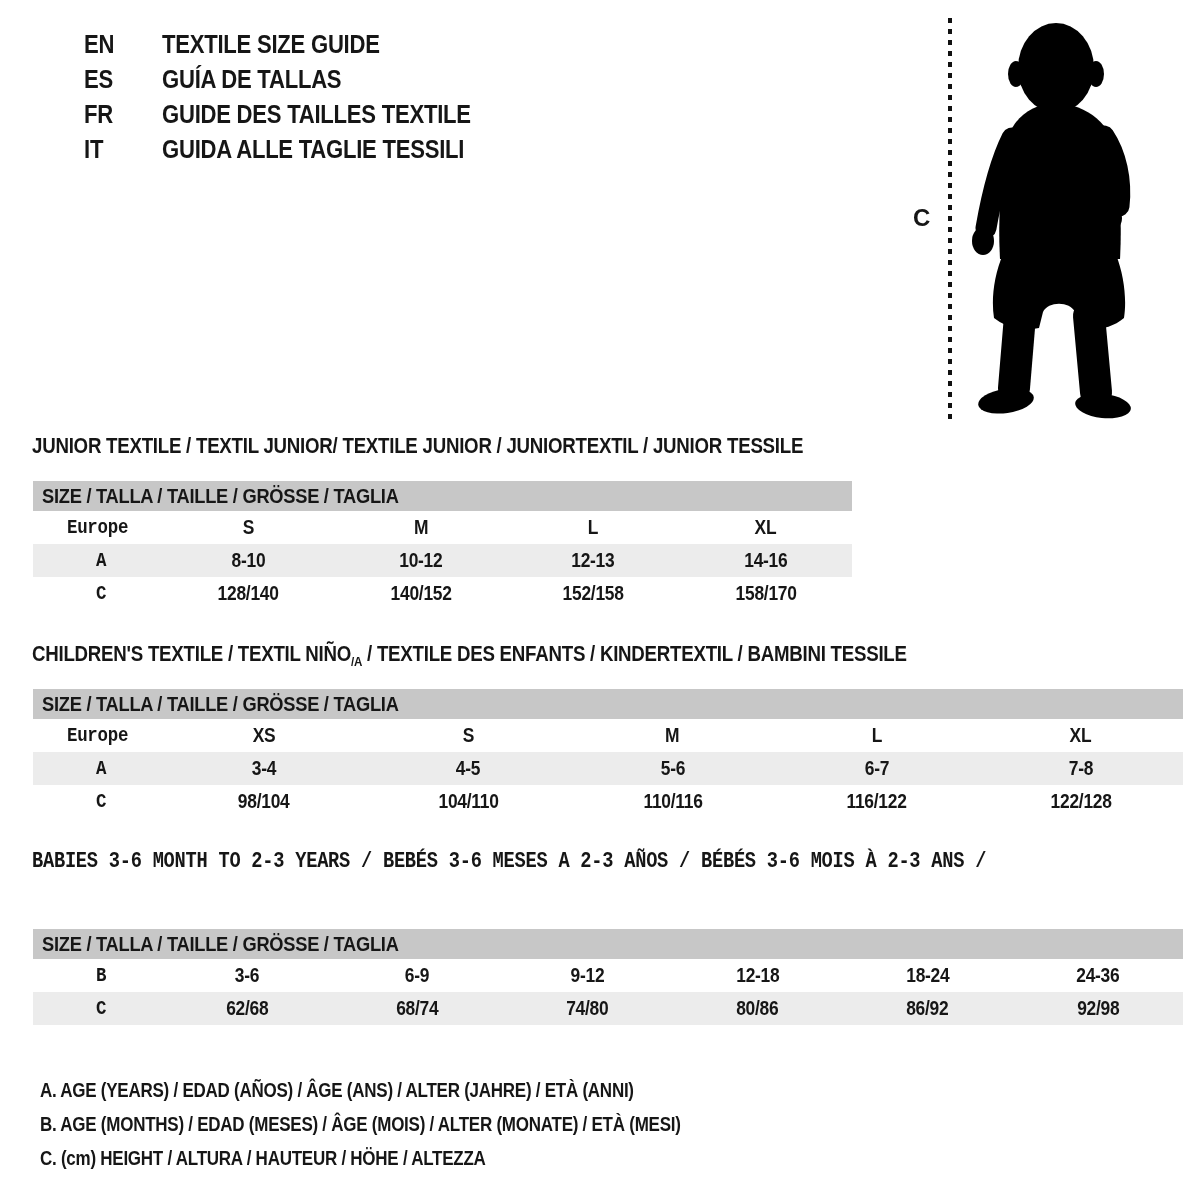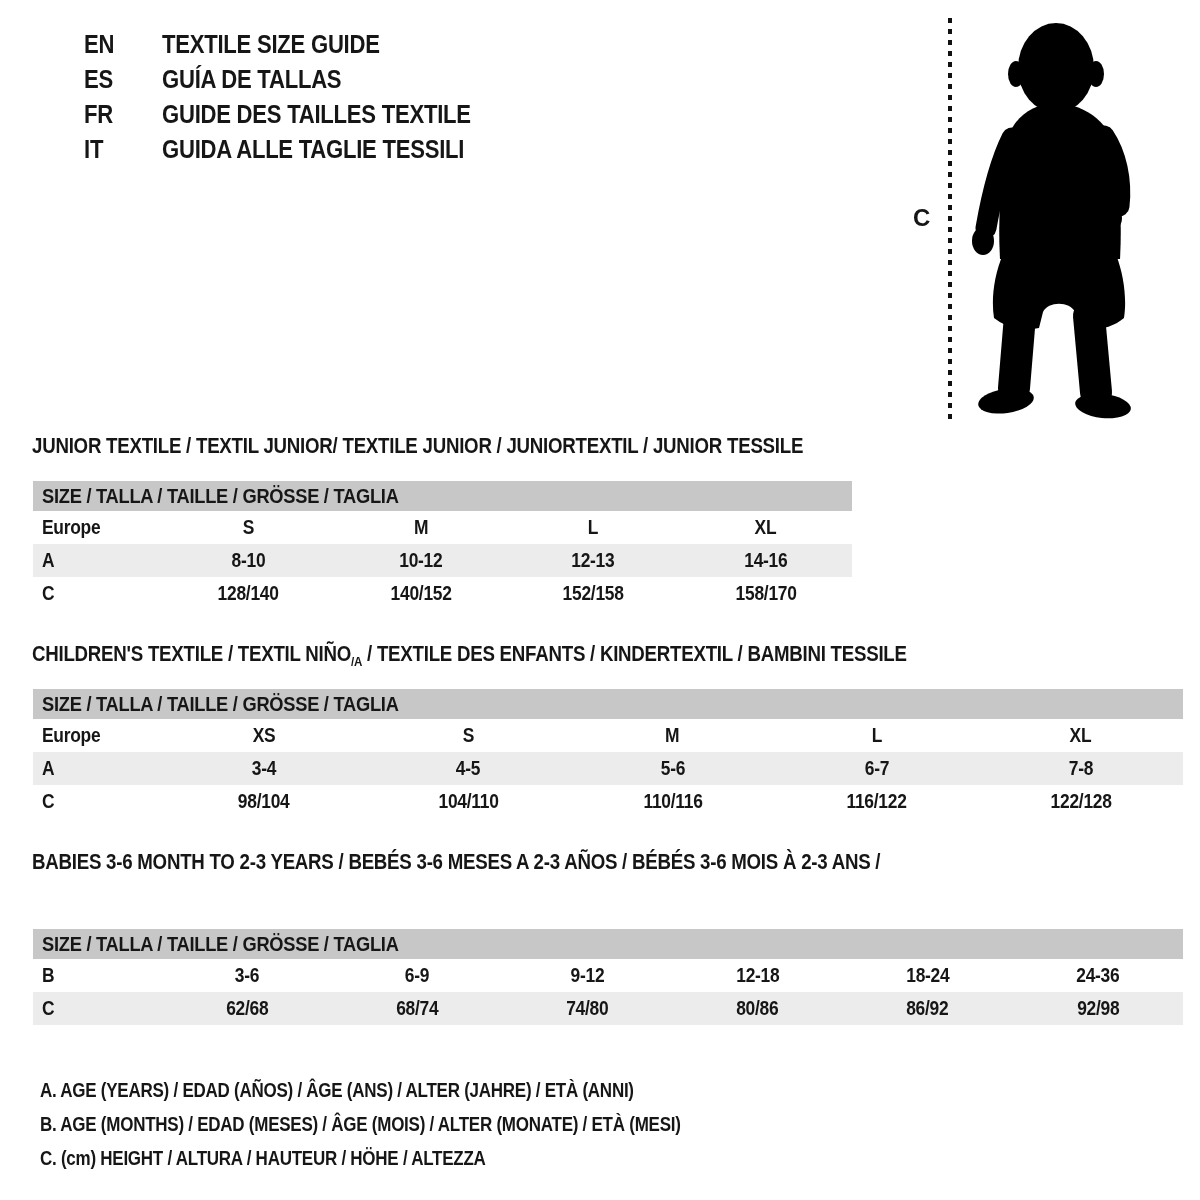--- a/index.html
+++ b/index.html
@@ -23,38 +23,38 @@
   #lang-block { position: absolute; left: 40px; top: 27px; }
   .lang-row { height: 35px; display: flex; align-items: center; font-size: 26px; margin-left: 44px; }
   .lang-code { width: 78px; flex: 0 0 78px; }
   
   #figure-svg { position: absolute; left: 900px; top: 16px; width: 250px; height: 408px; }
   #figure-label { position: absolute; left: 913px; top: 204px; font-size: 24px; }
   
   .section-title { position: absolute; left: 32px; font-size: 22px; }
   #junior-title { top: 433px; }
   #children-title { top: 641px; text-align: right; }
-  #babies-title { top: 845px; line-height: 33px; }
+  #babies-title { top: 845px; line-height: 33px; font-family: Liberation Mono, monospace; }
   .subsmall { font-size: 0.62em; vertical-align: sub; }
   
   .size-table { position: absolute; left: 33px; }
   #junior-table { top: 481px; width: 819px; }
   #children-table { top: 689px; width: 1150px; }
   #babies-table { top: 929px; width: 1150px; }
   .thead {
     background: #c7c7c7;
     height: 30px;
     display: flex; align-items: center;
     padding-left: 9px;
     font-size: 21px;
     margin-bottom: 0;
   }
   .trow { display: flex; height: 33px; align-items: center; font-size: 20px; }
   .trow.shaded { background: #ececec; }
-  .tlabel { width: 120px; flex: 0 0 120px; padding-left: 9px; text-align: left; }
+  .tlabel { width: 120px; flex: 0 0 120px; padding-left: 9px; text-align: center; font-family: Liberation Mono, monospace; }
   .tlabel > span { transform-origin: 0 50%; }
   .tcell { flex: 1; text-align: center; }
   .tcell > span, .tlabel > span, .thead > span {
     display: inline-block; transform: scaleX(0.87); white-space: nowrap;
   }
   .thead > span { transform-origin: 0 50%; }
   
   #legend { position: absolute; left: 40px; top: 1073px; }
   .legend-line { height: 34px; display: flex; align-items: center; font-size: 20px; }
 </style>

